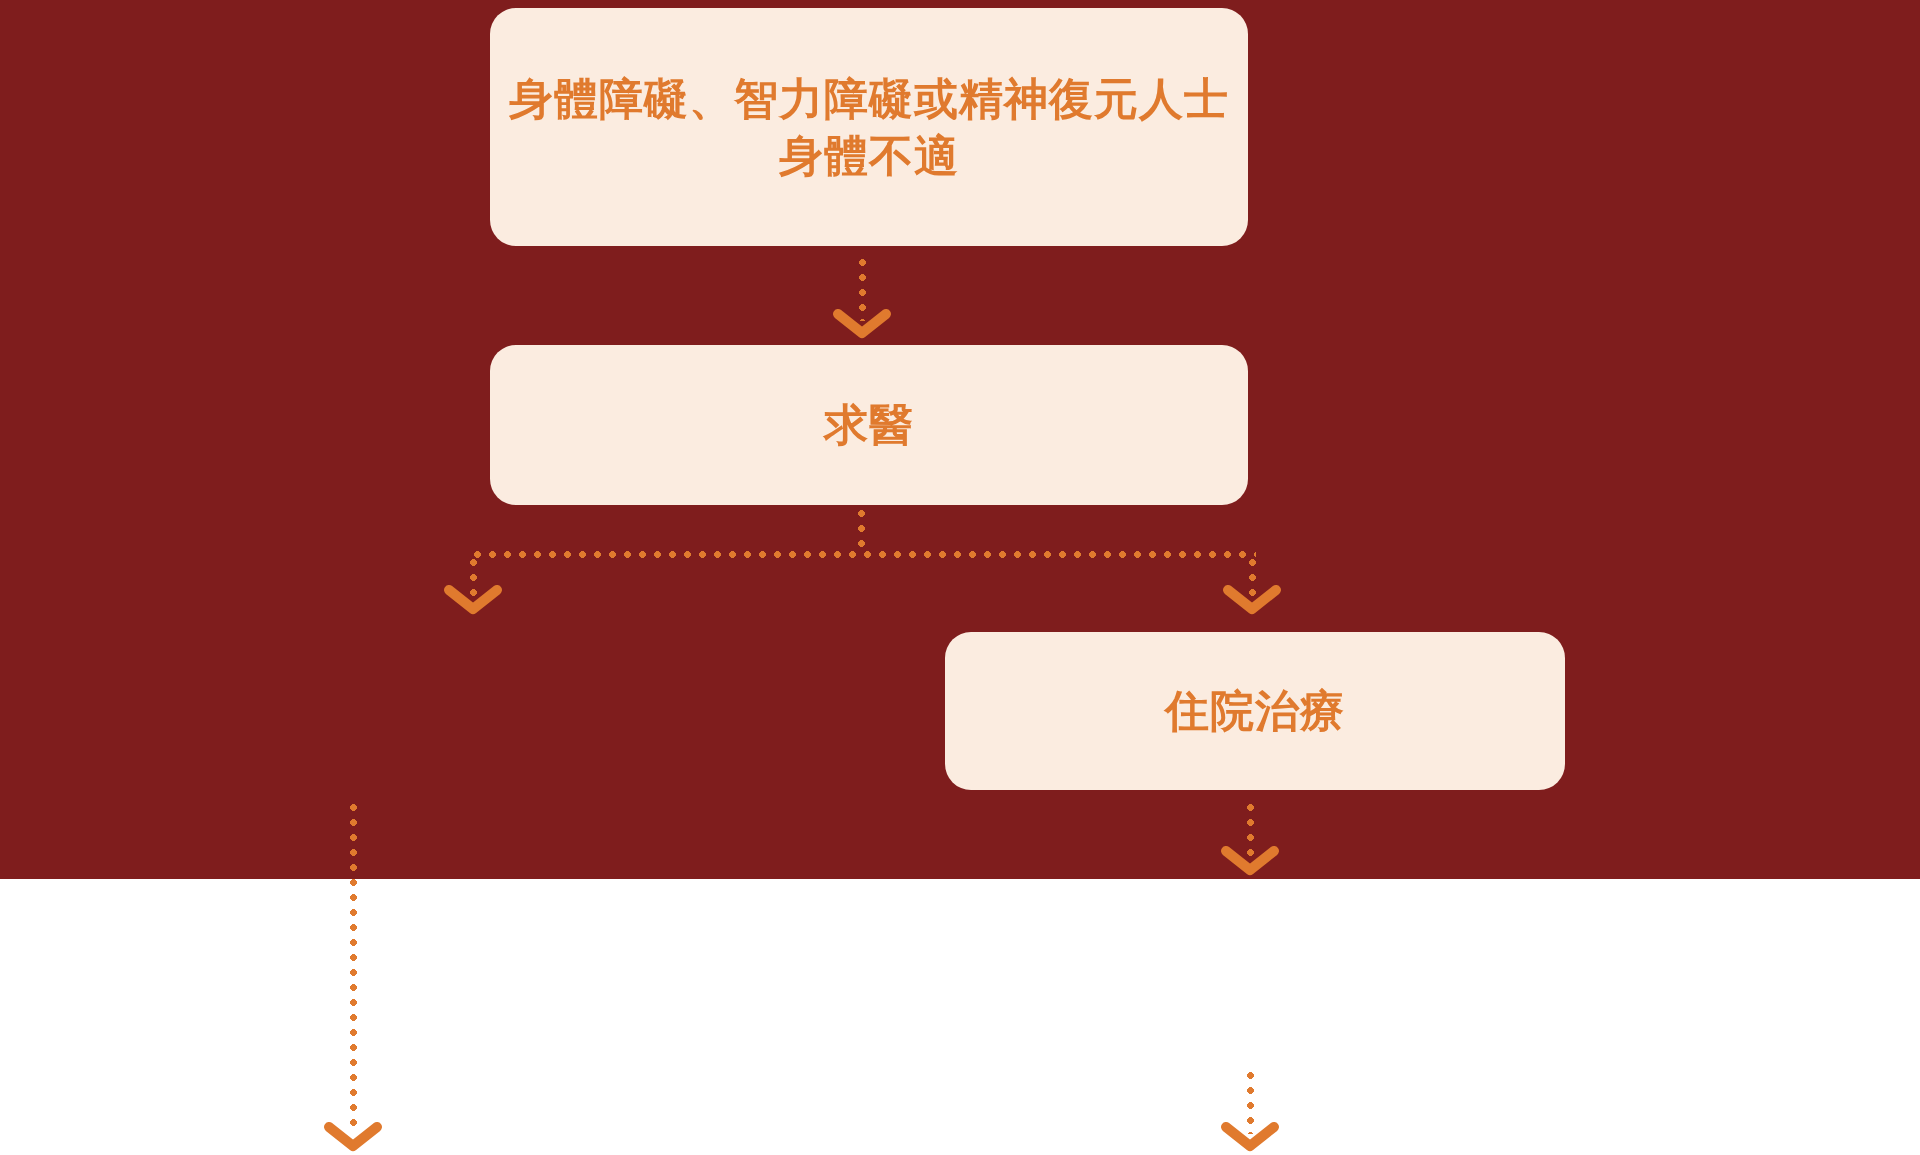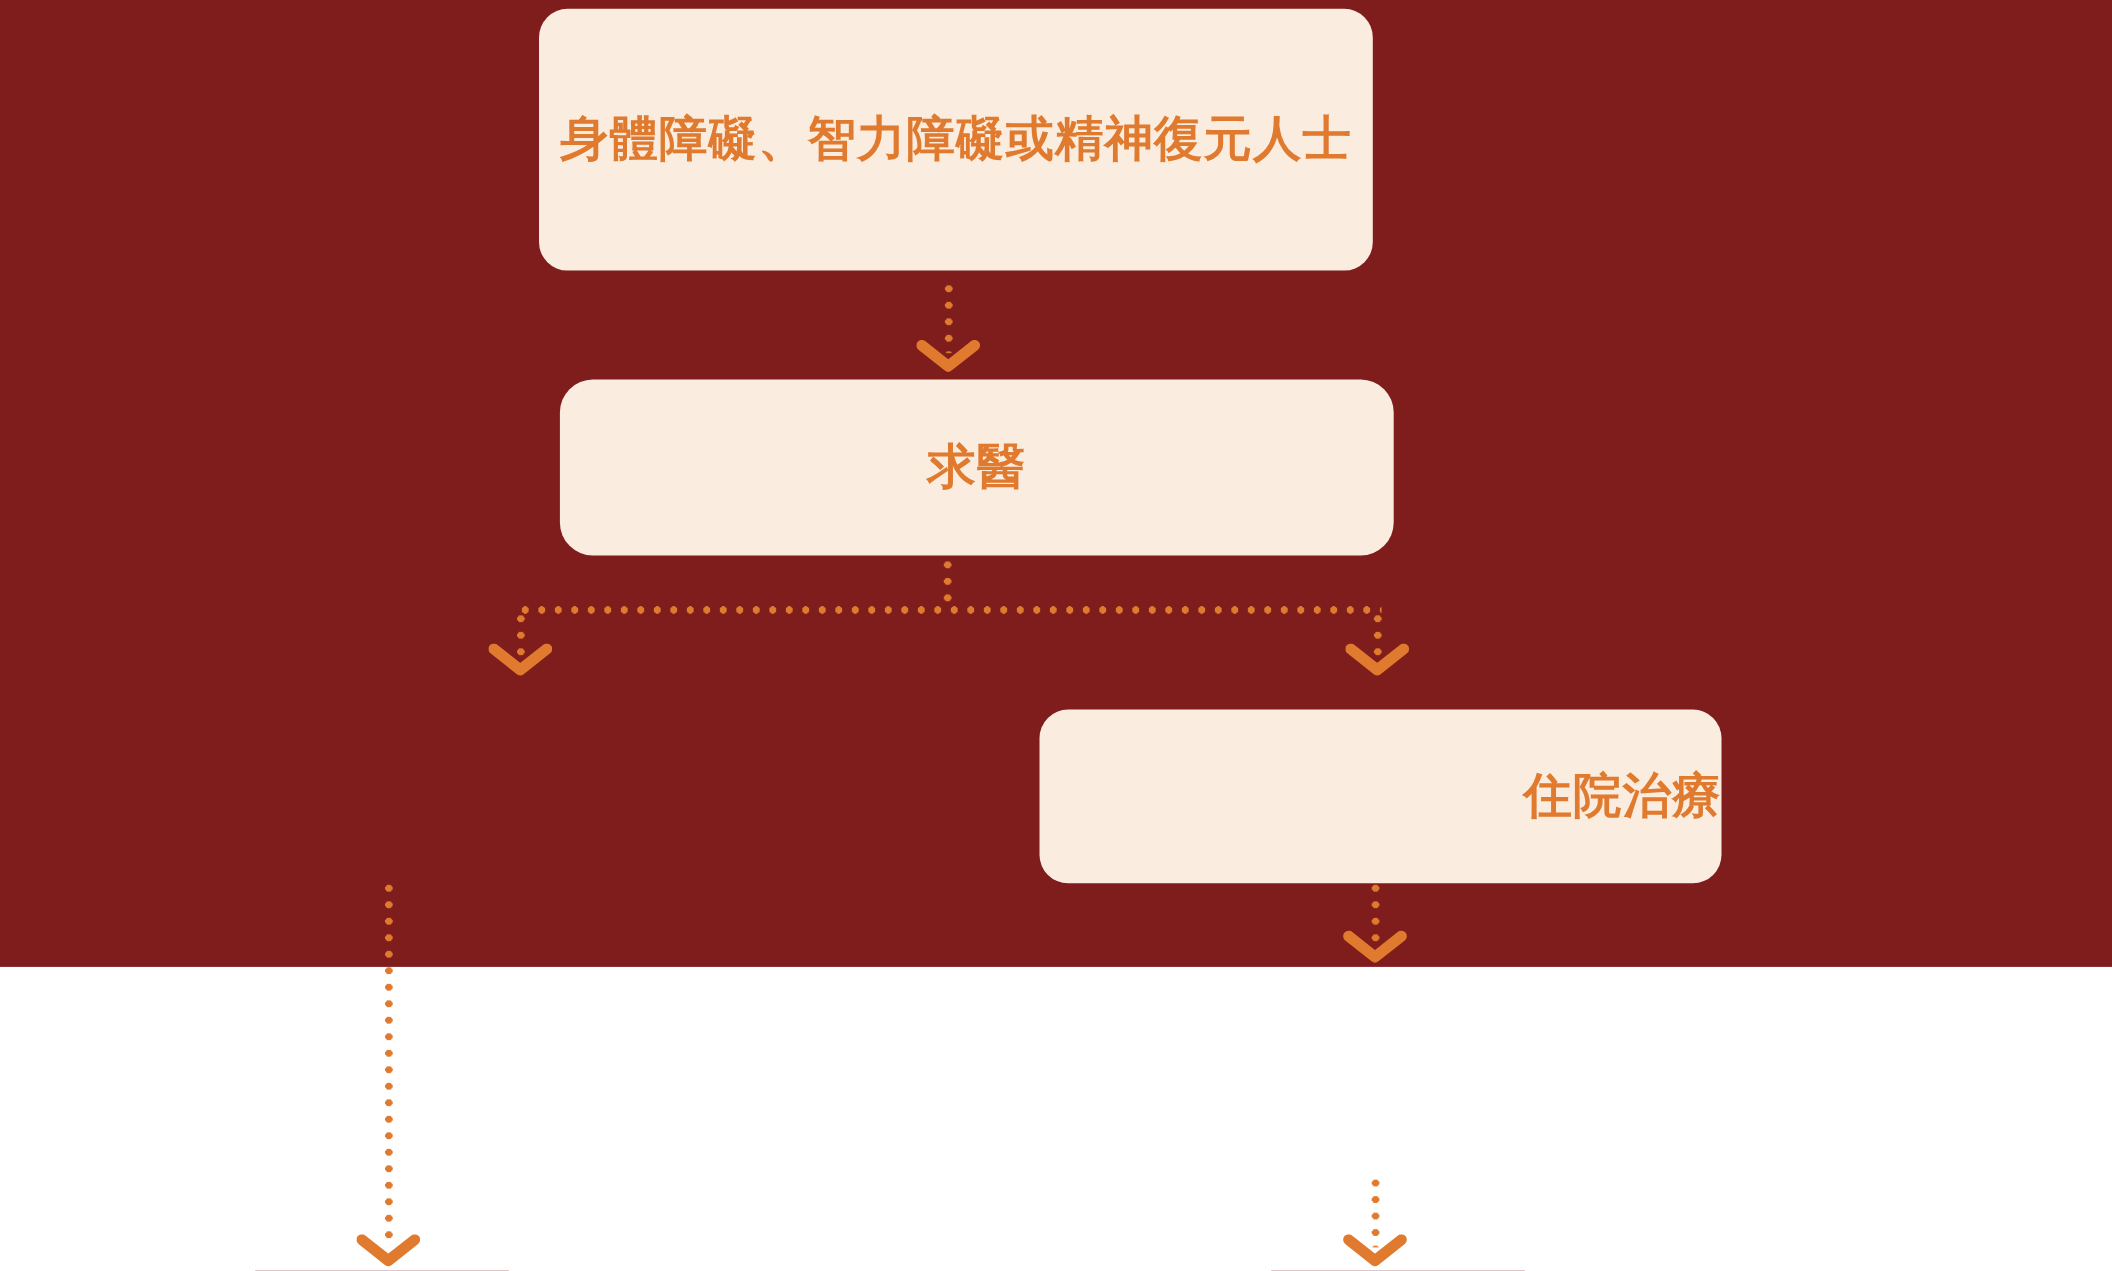--- a/index.html
+++ b/index.html
@@ -58,42 +58,43 @@
   .chev polyline{
     fill:none;
     stroke:var(--accent);
     stroke-width:10;
     stroke-linecap:round;
     stroke-linejoin:round;
   }
 
   
   #box-condition {left:490px; top:8px;   width:758px; height:238px;}
-  #box-seek      {left:509px; top:345px; width:758px; height:160px;border-radius:30px;}
+  #box-seek      {left:490px; top:345px; width:758px; height:160px;}
   #box-outpatient{left:165px; top:640px; width:625px; height:158px;}
-  #box-inpatient {left:945px; top:645px; width:620px; height:158px;align-items:flex-end;}
+  #box-inpatient {left:945px; top:632px; width:620px; height:158px;}
   #box-referral  {left:945px; top:905px; width:620px; height:160px;}
 
   
   #arrow-condition-seek {left:832px;  top:255px;  height:84px;}
   #stub-seek            {position:absolute; left:858px; top:506px; height:48px;}
   #hline-branch         {left:470px;  top:551px;  width:786px;}
   #arrow-branch-left    {left:443px;  top:555px;  height:60px;}
   #arrow-branch-right   {left:1222px; top:555px;  height:60px;}
   #arrow-inpatient-referral {left:1220px; top:800px;  height:76px;}
   #arrow-referral-down  {left:1220px; top:1068px; height:84px;}
   #arrow-outpatient-down{left:323px;  top:800px;  height:352px;}
 </style>
 </head>
 <body>
 
 <div class="canvas">
 
   <div class="node" id="box-condition">
     <span>身體障礙、智力障礙或精神復元人士</span>
+    <span>身體不適</span>
   </div>
 
   <div class="varrow" id="arrow-condition-seek">
     <div class="vdots"></div>
     <svg class="chev" width="58" height="30" viewBox="0 0 58 30">
       <polyline points="5,5 29,24 53,5"></polyline>
     </svg>
   </div>
 
   <div class="node" id="box-seek">

